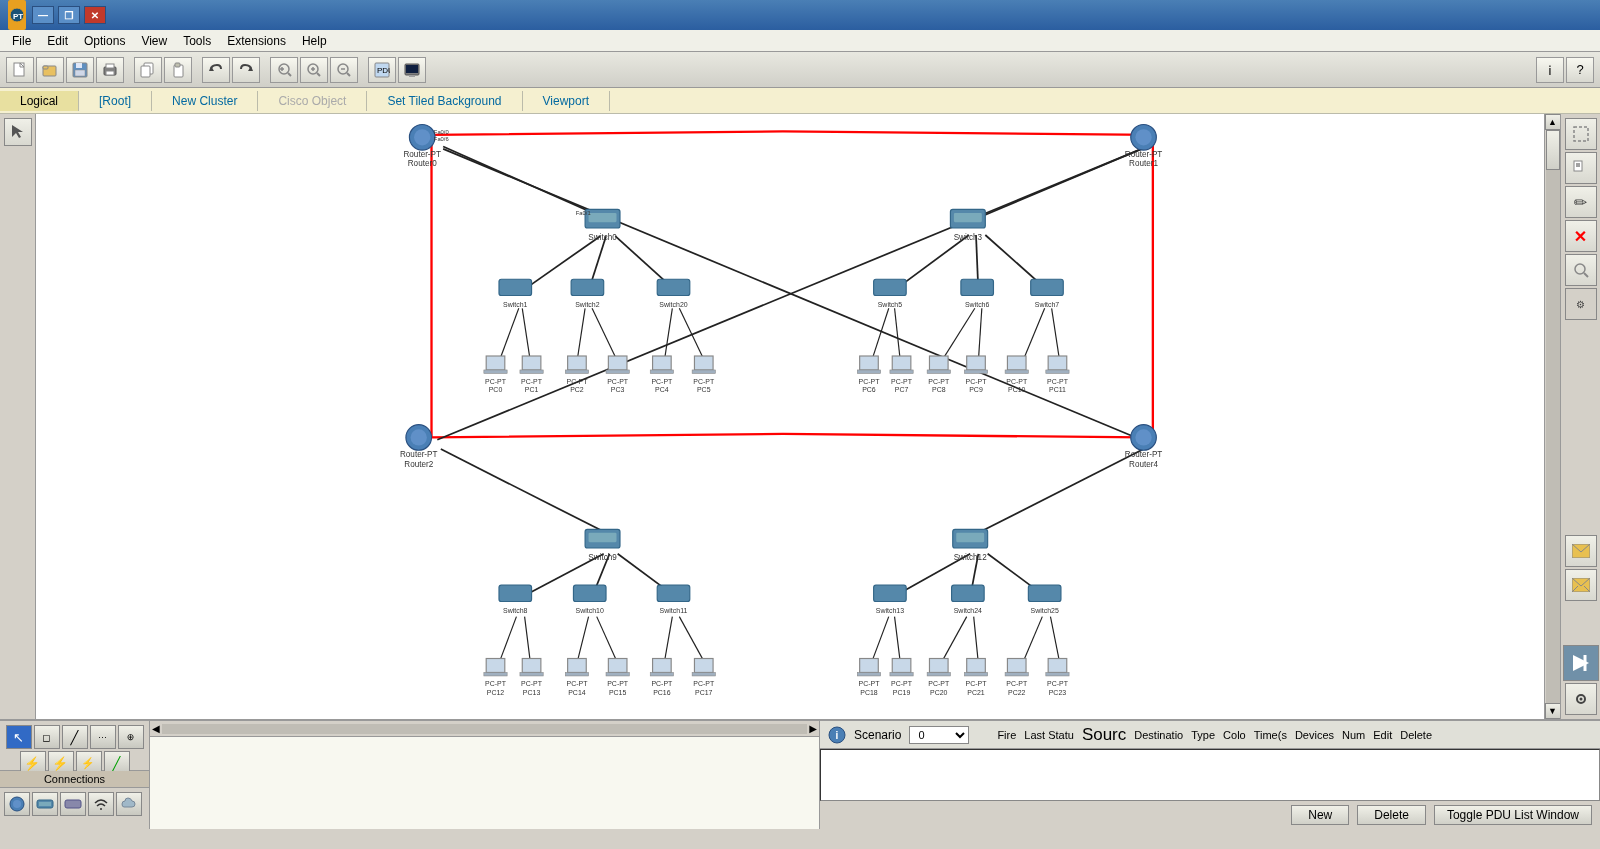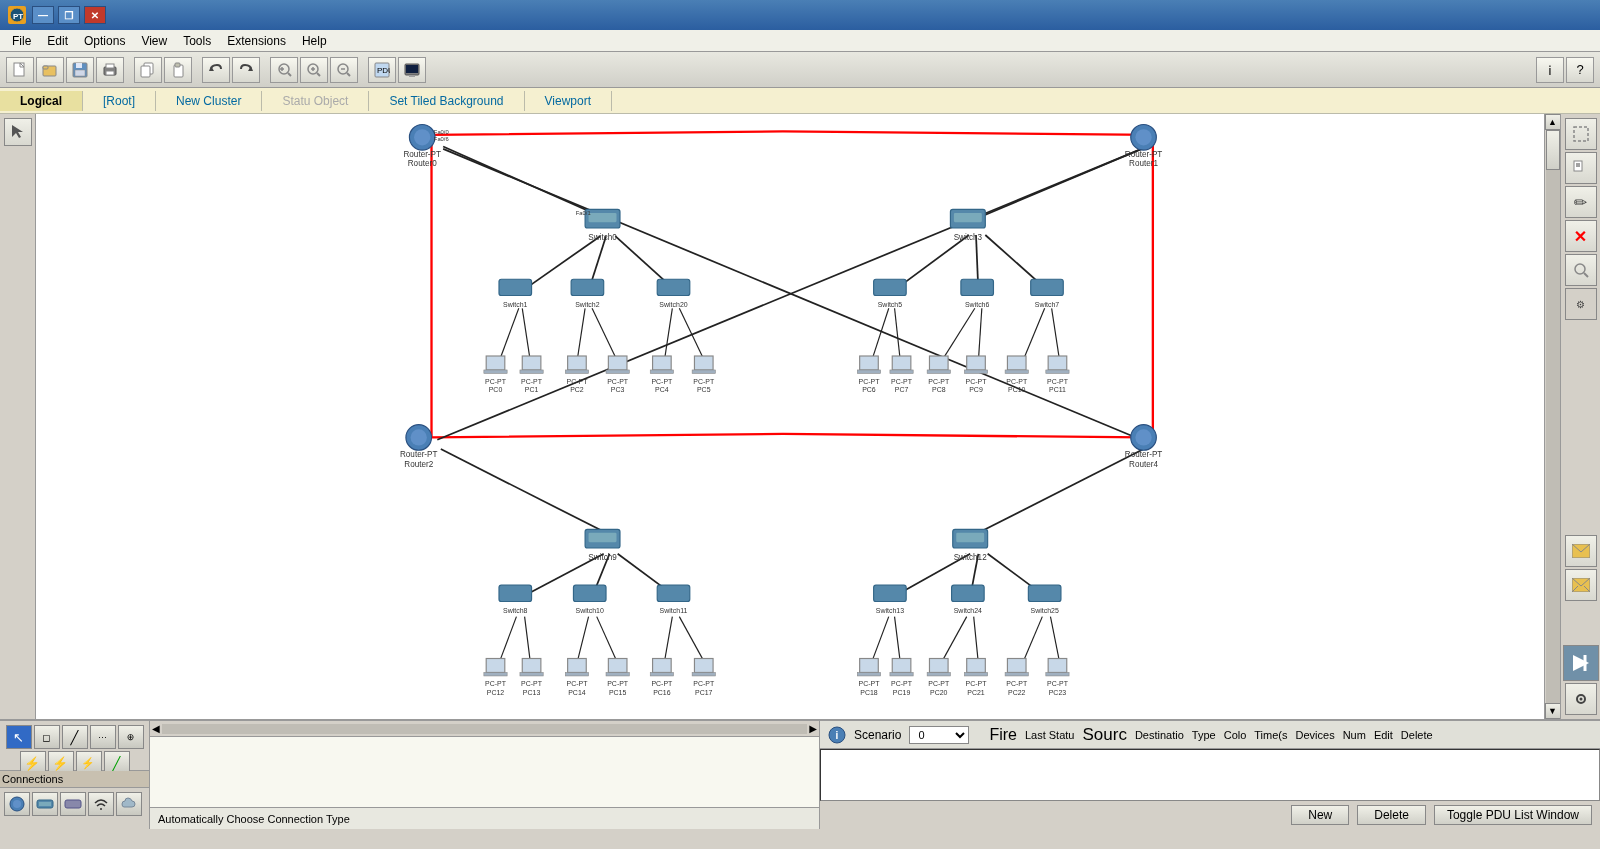--- a/index.html
+++ b/index.html
@@ -11,21 +11,21 @@
       background: linear-gradient(to bottom, #4a7fb5, #2b5ea0);
       display: flex;
       align-items: center;
       padding: 0 8px;
       color: white;
       font-size: 12px;
       font-weight: bold;
       user-select: none;
     }
     #title-bar .app-icon {
-      width: 18px; height: 18px; margin-right: 6px;
+      width: 18px; height: 30px; margin-right: 6px;
       background: #e8a020; border-radius: 2px;
       display: inline-flex; align-items: center; justify-content: center;
       font-size: 9px; color: white; font-weight: bold;
     }
     #title-bar .title-text { flex: 1; }
     #title-bar .win-controls { display: flex; gap: 4px; }
     #title-bar .win-btn {
       width: 22px; height: 18px; background: #5a8fc8;
       border: 1px solid #2a4f80; color: white;
       font-size: 10px; cursor: pointer;
@@ -78,21 +78,21 @@
       align-items: center;
       font-size: 12px;
     }
     .ws-item {
       padding: 3px 20px;
       border-right: 1px solid #bba;
       cursor: pointer;
       color: #0369a1;
       font-weight: 500;
     }
-    .ws-item.active { background: #e8e0a0; font-weight: bold; color: #000; }
+    .ws-item.active { background: #e8e0a0; font-weight: normal; color: #000; }
 
     
     #main-area {
       display: flex;
       height: calc(849px - 30px - 22px - 36px - 26px - 130px);
     }
 
     
     #left-panel {
       width: 36px;
@@ -198,21 +198,21 @@
       width: 26px; height: 24px;
       background: linear-gradient(to bottom, #f0f0e8, #c8c8c0);
       border: 1px solid #888;
       cursor: pointer;
       display: flex; align-items: center; justify-content: center;
       font-size: 13px;
     }
     .conn-btn.active { background: #316ac5; color: white; }
     #connections-label {
       background: #c8c0b0;
-      text-align: left;
+      text-align: center;
       font-size: 11px;
       padding: 2px;
       border-bottom: 1px solid #999;
     }
     #device-icons {
       display: flex;
       flex-wrap: wrap;
       gap: 2px;
       padding: 4px;
       background: #d4d0c8;
@@ -460,21 +460,21 @@
   <div style="margin-left:auto; display:flex; gap:2px;">
     <div class="tb-btn">ℹ</div>
     <div class="tb-btn">?</div>
   </div>
 </div>
 
 <div id="workspace-bar">
   <div class="ws-item active">Logical</div>
   <div class="ws-item">[Root]</div>
   <div class="ws-item">New Cluster</div>
-  <div class="ws-item" style="color:#aaa;">Statu Object</div>
+  <div class="ws-item" style="color:#aaa;">Cisco Object</div>
   <div class="ws-item">Set Tiled Background</div>
   <div class="ws-item">Viewport</div>
 </div>
 
 <div id="main-area">
 
   <div id="left-panel">
     <div class="left-btn">
       <svg width="16" height="16">
           <polygon points="2,1 2,13 6,9 9,14 11,13 8,8 13,8" fill="#555"></polygon>
@@ -927,38 +927,35 @@
     </div>
 
     <div id="bottom-middle">
       <div id="conn-scrollbar">
         <span style="font-size:10px; margin-right:auto;">◀</span>
         <div style="flex:1; height:10px; background:#c0bdb5; margin: 0 2px;"></div>
         <span style="font-size:10px;">▶</span>
       </div>
       <div id="conn-type-area">
       </div>
-      <div id="conn-bottom-bar">
-        <span>Automatically Choose Connection Type</span>
-      </div>
     </div>
 
     <div id="bottom-right">
       <div id="scenario-row">
         <svg width="18" height="18">
             <circle cx="9" cy="9" r="8" fill="#4a7fb5" stroke="#2a5080" stroke-width="1"></circle>
             <text x="9" y="13" text-anchor="middle" font-size="10" font-family="Arial" fill="white" font-weight="bold">i</text>
           </svg>
         <span style="font-size:12px;">Scenario</span>
         <select style="font-size:11px; padding:1px 4px; background:#fff; border:1px solid #888; width:60px;">
           <option>0</option>
           <option>1</option>
           <option>2</option>
         </select>
-        <span style="font-size:16px; margin-left:12px;">Fire</span>
+        <span style="font-size:11px; margin-left:20px;">Fire</span>
         <span style="font-size:11px;">Last Statu</span>
         <span style="font-size:17px;">Sourc</span>
         <span style="font-size:11px;text-align:right;">Destinatio</span>
         <span style="font-size:11px;">Type</span>
         <span style="font-size:11px;">Colo</span>
         <span style="font-size:11px;">Time(s</span>
         <span style="font-size:11px;">Devices</span>
         <span style="font-size:11px;">Num</span>
         <span style="font-size:11px;">Edit</span>
         <span style="font-size:11px;">Delete</span>

